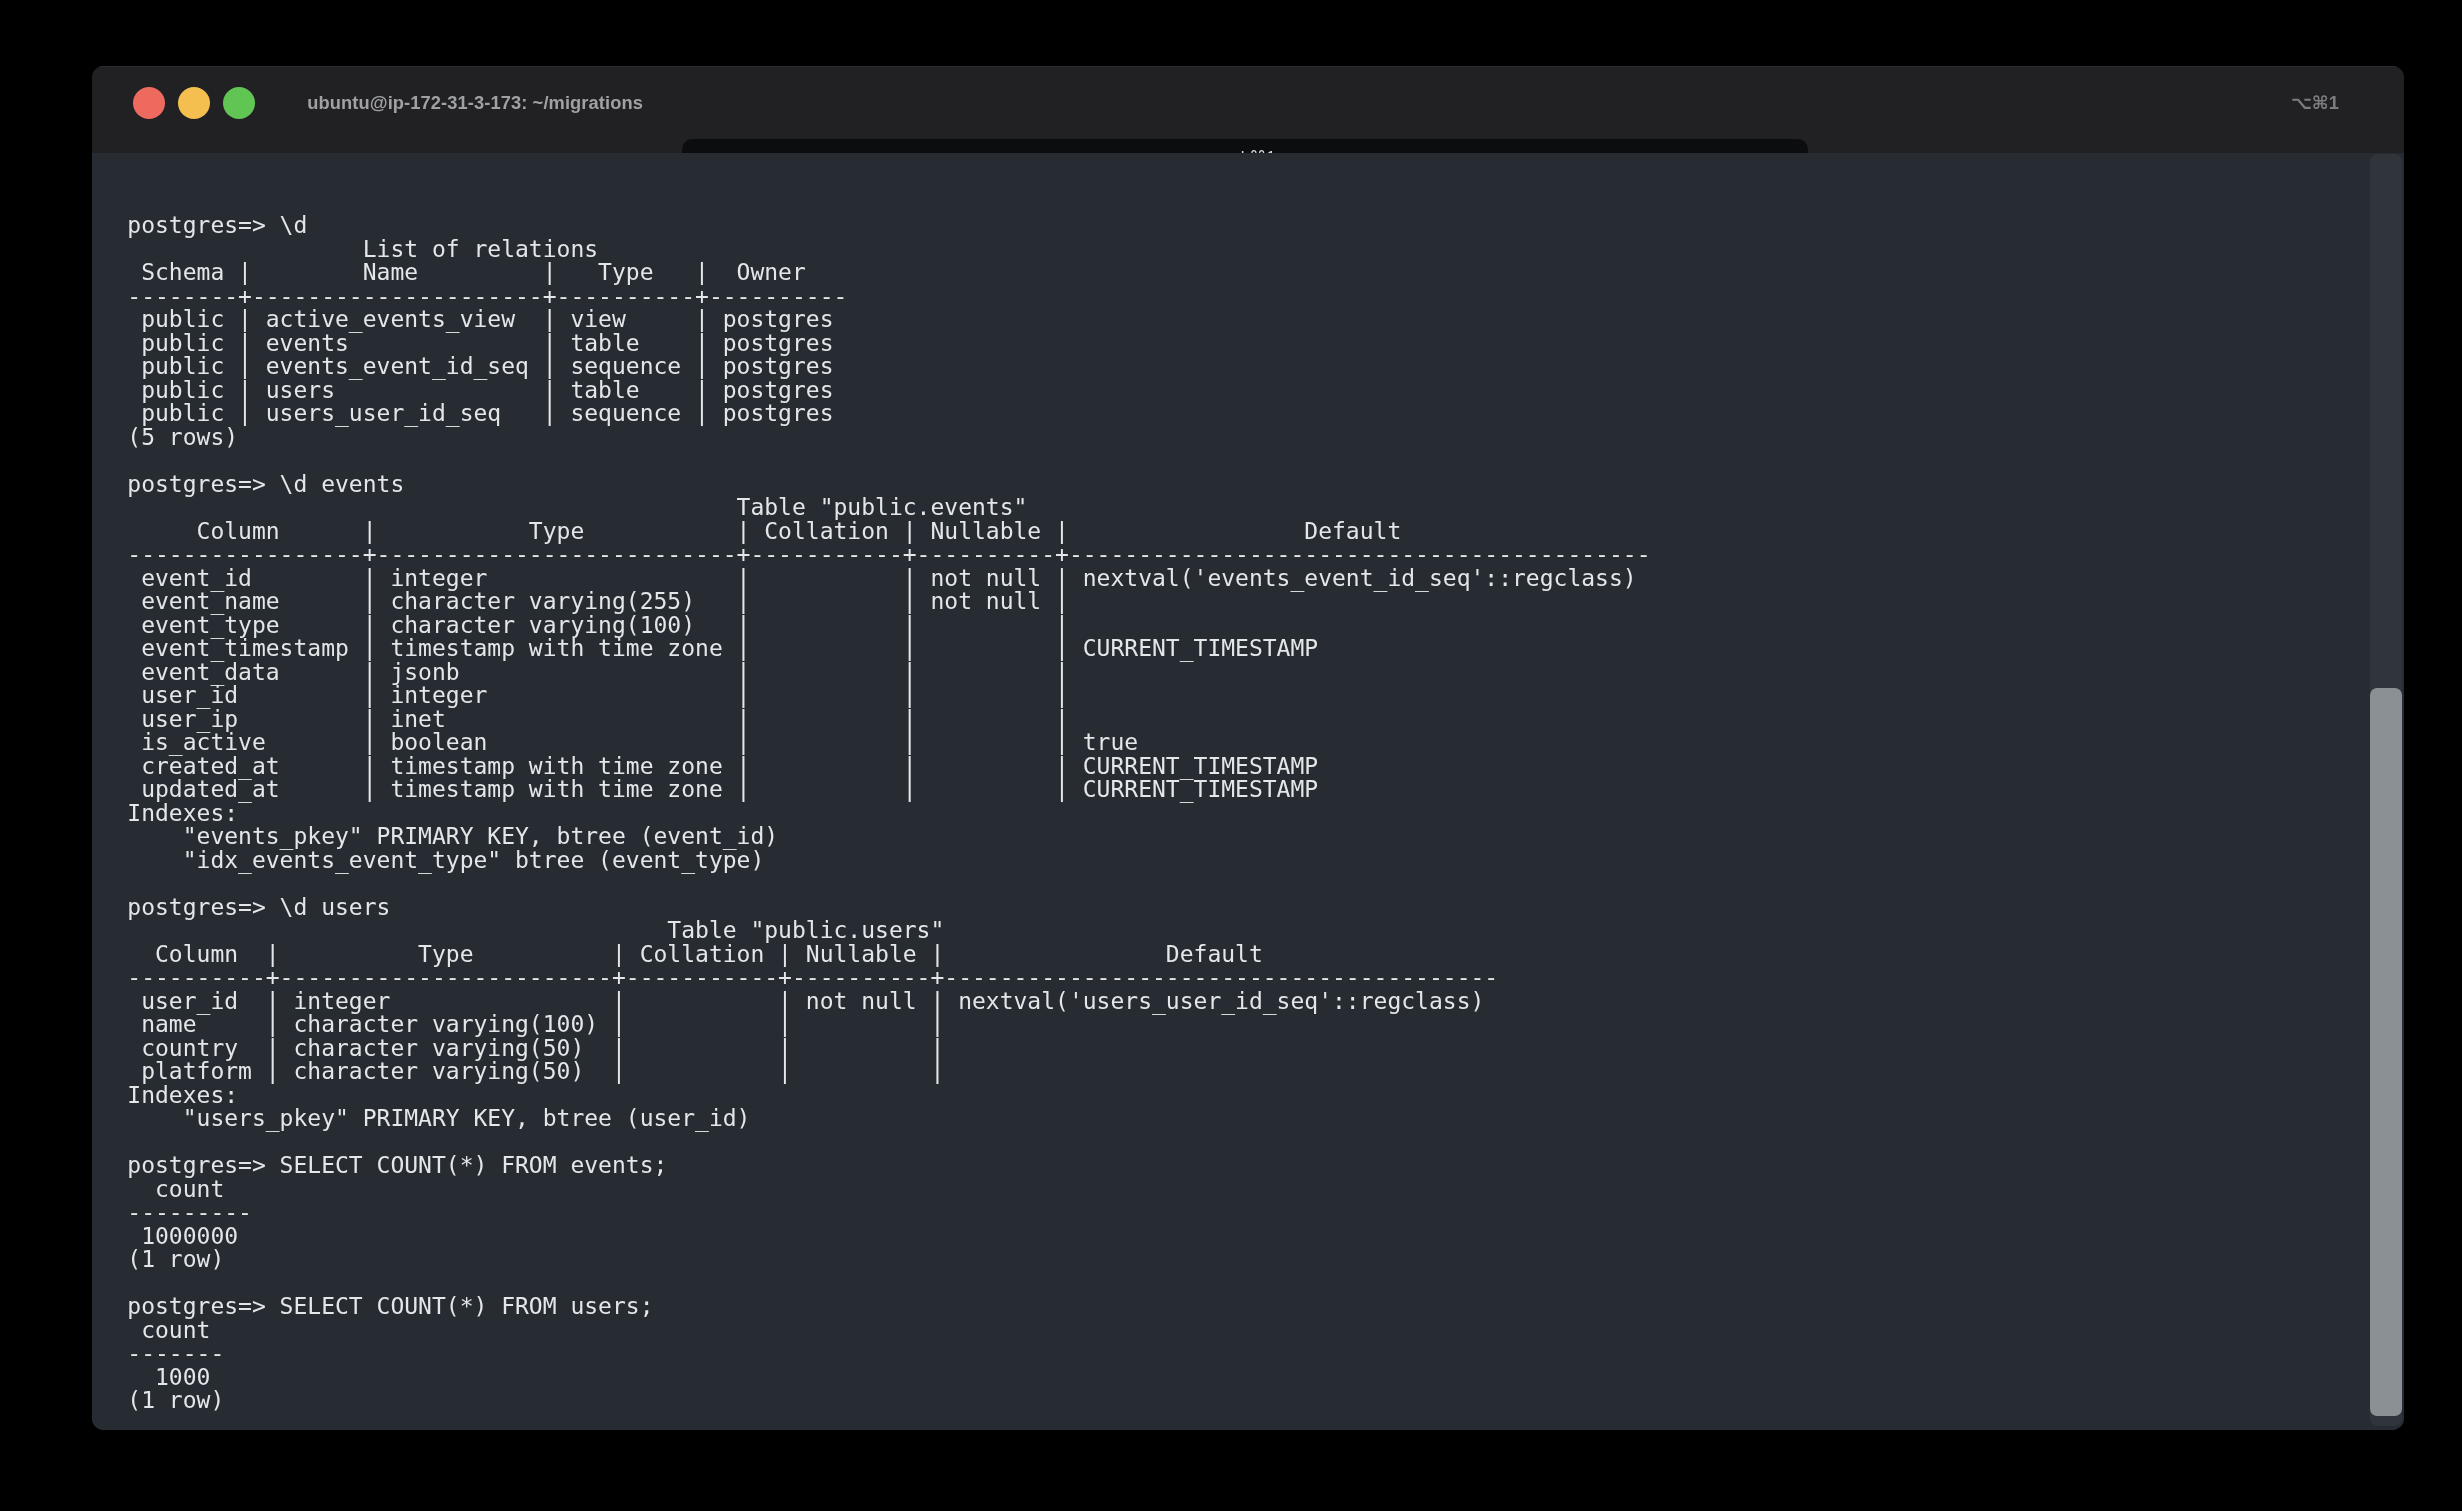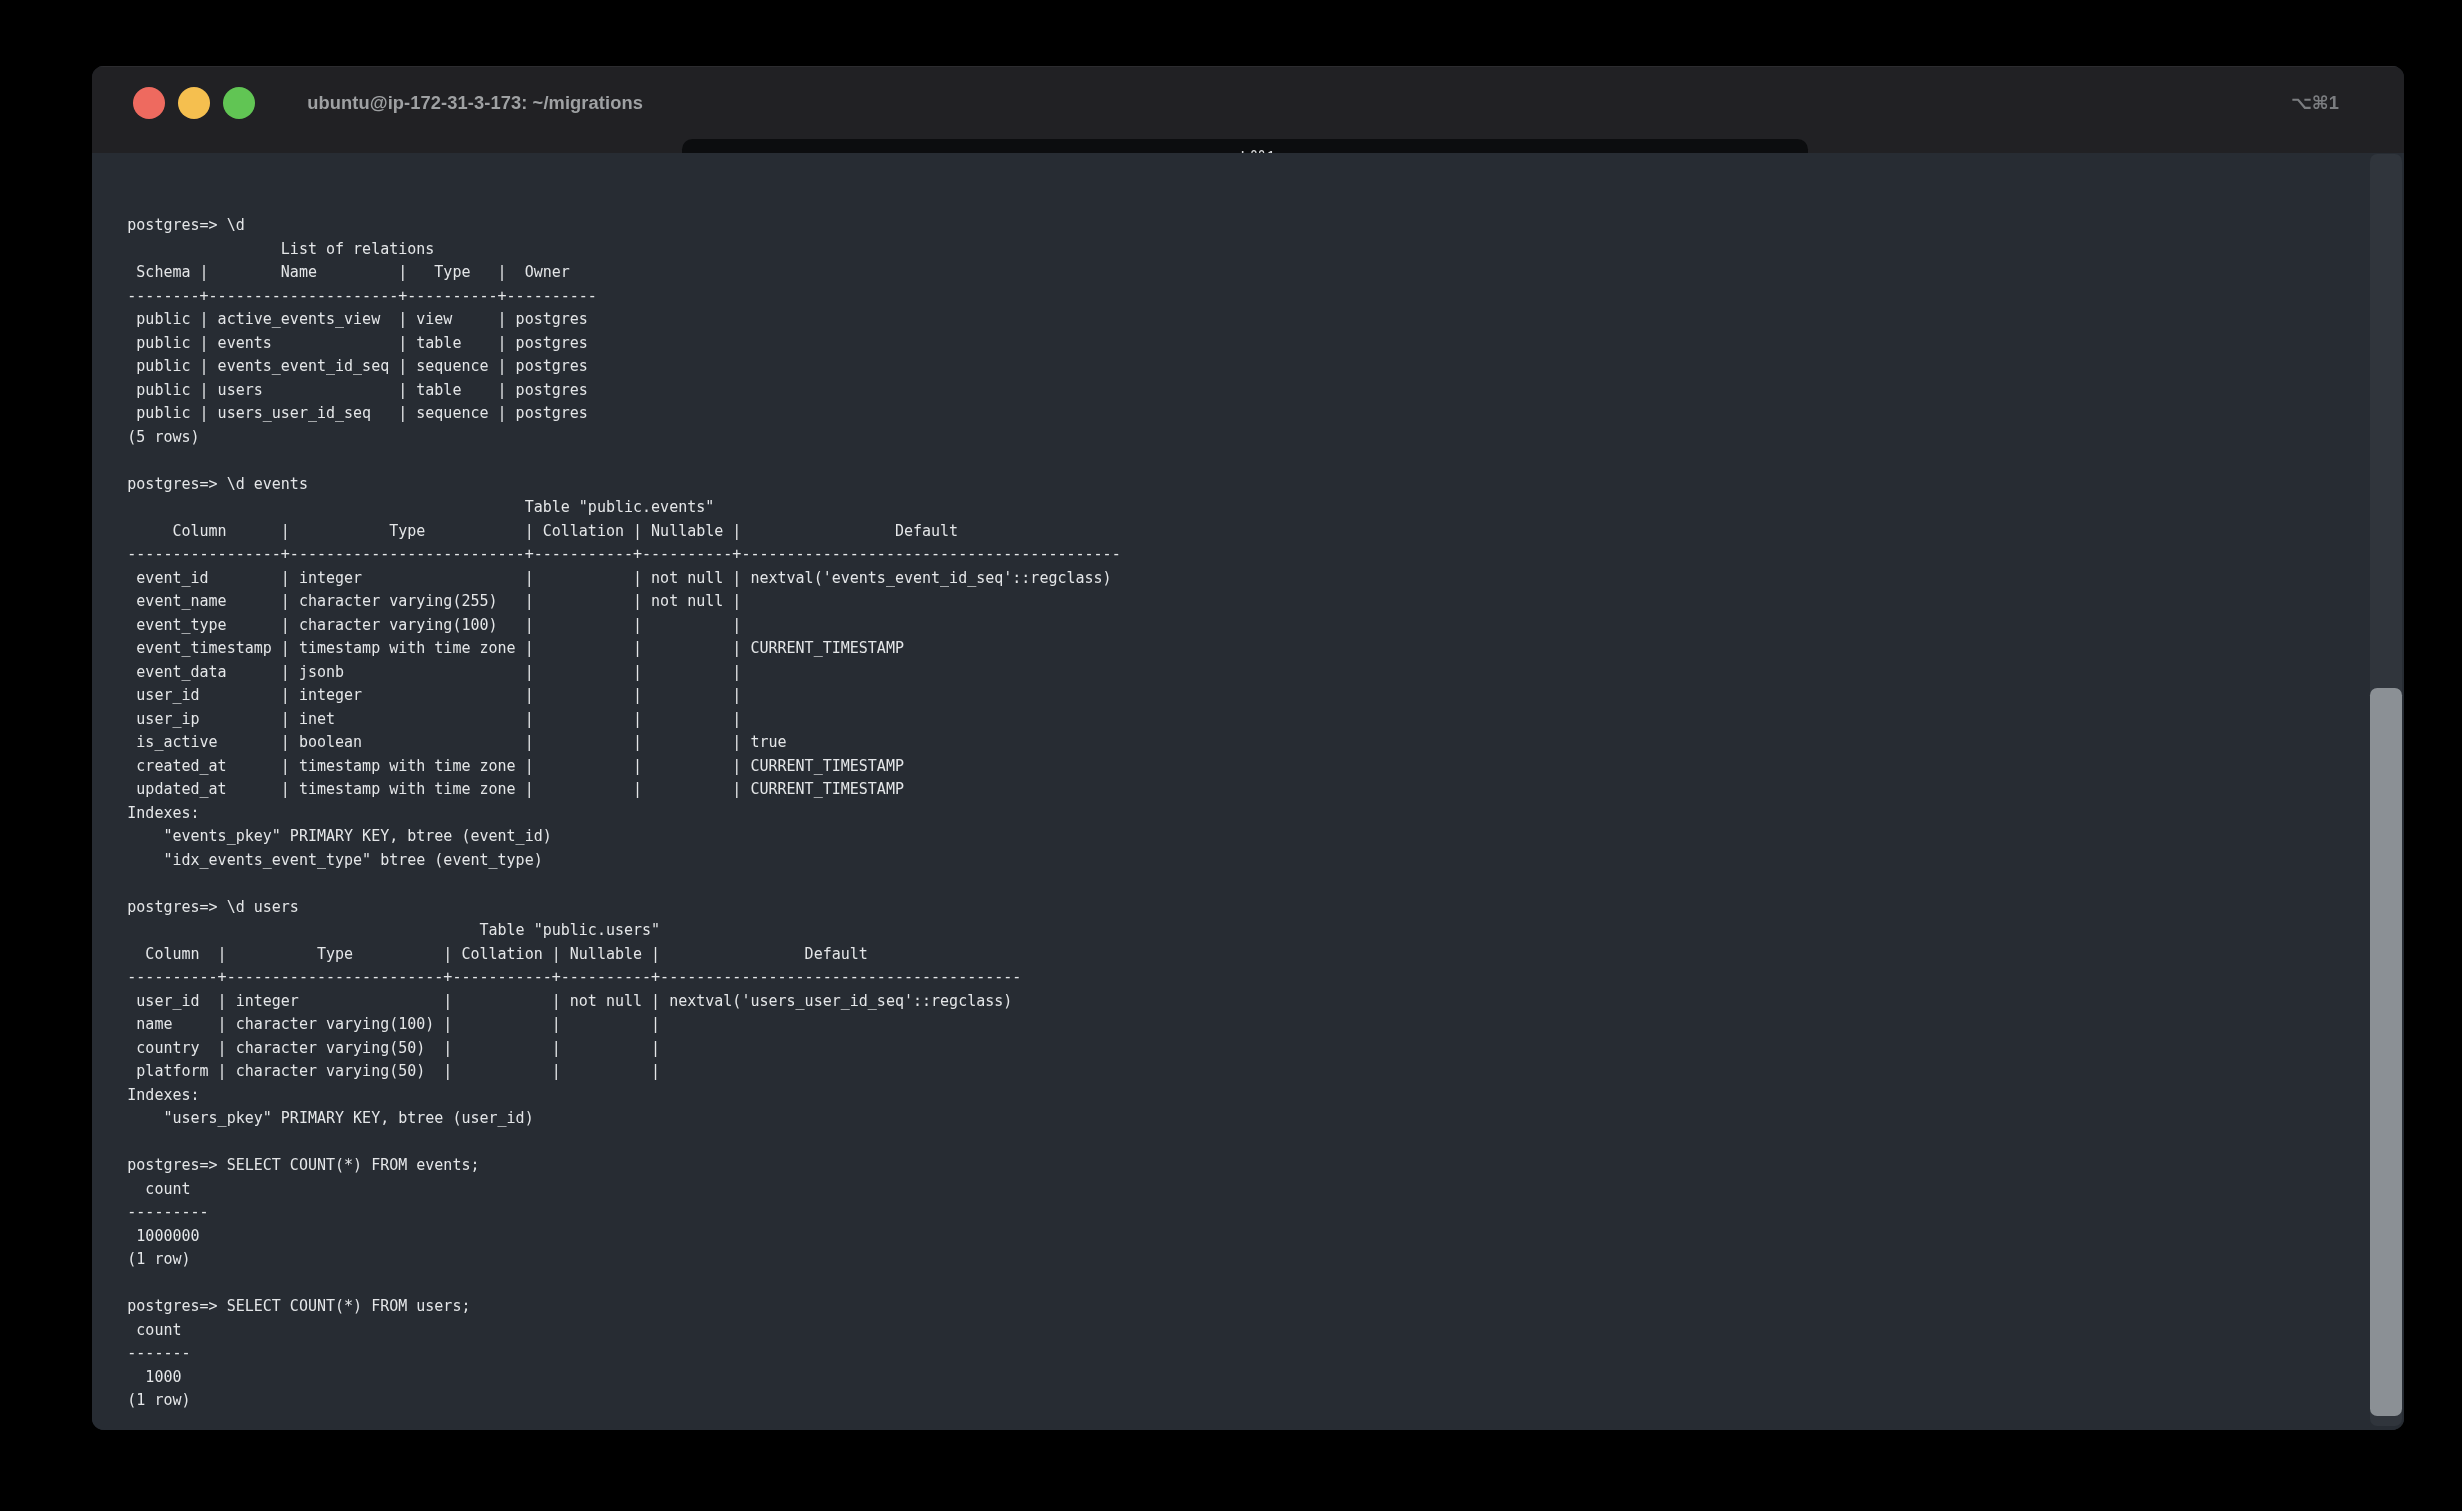--- a/index.html
+++ b/index.html
@@ -121,21 +121,21 @@
   }
   .terminal{
     position:absolute;
     left:0; top:87px; right:0; bottom:0;
     background:var(--terminal_bg);
   }
   .term-text{
     position:absolute;
     left:3.3px; top:29px; right:26px; bottom:0;
     font-family:"DejaVu Sans Mono","Liberation Mono",monospace;
-    font-size:15px;
+    font-size:23px;
     line-height:23.5px;
     color:var(--term_text);
   }
   .term-text pre{
     font:inherit;
     white-space:pre;
   }
   .prompt-line{
     white-space:pre;
   }

